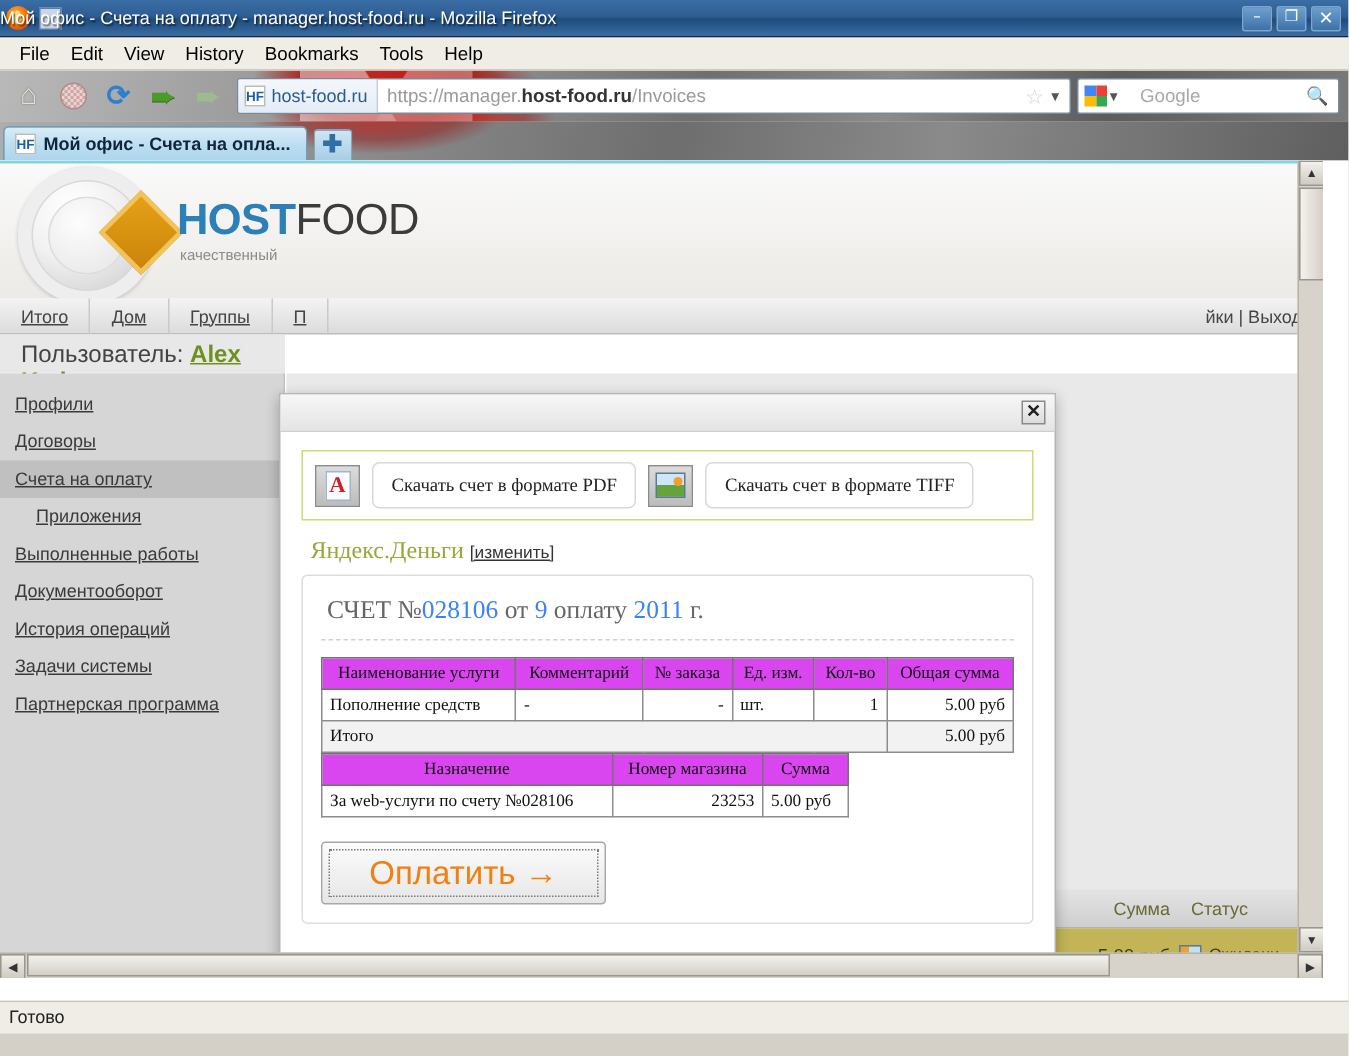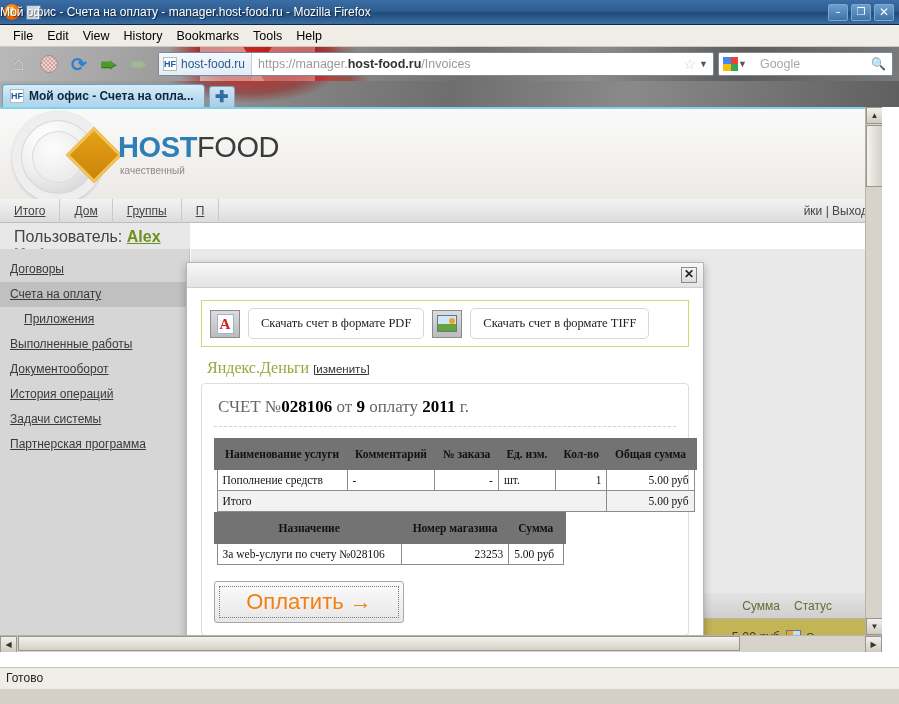--- a/index.html
+++ b/index.html
@@ -232,24 +232,24 @@
   .dl-ic .imgpage::after{content:"";position:absolute;left:11px;top:2px;width:6px;height:6px;border-radius:50%;background:#f0a030;}
   .dl-btn{flex:0 0 auto;border:1px solid #d8d8d8;border-radius:5px;background:#fff;
     padding:7px 12px;font-size:12.5px;color:#222;font-family:"Liberation Serif",serif;white-space:nowrap;}
 
   #paysys{padding:12px 0 6px 6px;font-size:16px;color:#9aa53a;font-family:"Liberation Serif",serif;}
   #paysys a{font-size:11.5px;color:#333;text-decoration:underline;font-family:"Liberation Sans",sans-serif;}
 
   #inv-box{border:1px solid #ddd;border-radius:4px;padding:10px 12px 12px 12px;}
   #inv-title{font-size:17px;color:#666;font-family:"Liberation Serif",serif;padding:3px 0 9px 4px;
     border-bottom:1px dashed #d2d2d2;margin-bottom:11px;}
-  #inv-title b{color:#000000;font-weight:bold;}
+  #inv-title b{color:#3b82f6;font-weight:normal;}
 
   table.inv{border-collapse:collapse;width:100%;font-size:11.5px;font-family:"Liberation Serif",serif;}
-  table.inv th{background:#737373;border:6px solid #737373;padding:4px 5px;font-weight:bold;color:#111;white-space:nowrap;}
+  table.inv th{background:#d946ef;border:1px solid #737373;padding:4px 5px;font-weight:normal;color:#111;white-space:nowrap;}
   table.inv td{border:1px solid #8c8c8c;padding:4px 5px;color:#111;}
   .r{text-align:right;}
   tr.total td{background:#f2f2f2;}
 
   #pp-title{font-size:16px;color:#9aa53a;font-family:"Liberation Serif",serif;padding:16px 0 7px 4px;
     border-bottom:1px dashed #d2d2d2;margin-bottom:12px;}
   #pp-wrap{width:352px;}
 
   #pay-btn{margin-top:16px;width:190px;height:42px;border:1px solid #a8a8a8;border-radius:3px;
     background:linear-gradient(to bottom,#fcfcfc,#e6e6e6);
@@ -367,20 +367,21 @@
       <div class="tn-item">П</div>
       <div id="topnav-right"><span>йки  |  Выход</span></div>
     </div>
 
     <div id="userline">
       <span>Пользователь:</span>
       <b>Alex Keda</b>
     </div>
 
     <div id="sidebar">
+      <div class="sb-item"><span>Профили</span></div>
       <div class="sb-item"><span>Договоры</span></div>
       <div class="sb-item active"><span>Счета на оплату</span></div>
       <div class="sb-item sub"><span>Приложения</span></div>
       <div class="sb-item"><span>Выполненные работы</span></div>
       <div class="sb-item"><span>Документооборот</span></div>
       <div class="sb-item"><span>История операций</span></div>
       <div class="sb-item"><span>Задачи системы</span></div>
       <div class="sb-item"><span>Партнерская программа</span></div>
     </div>
 

